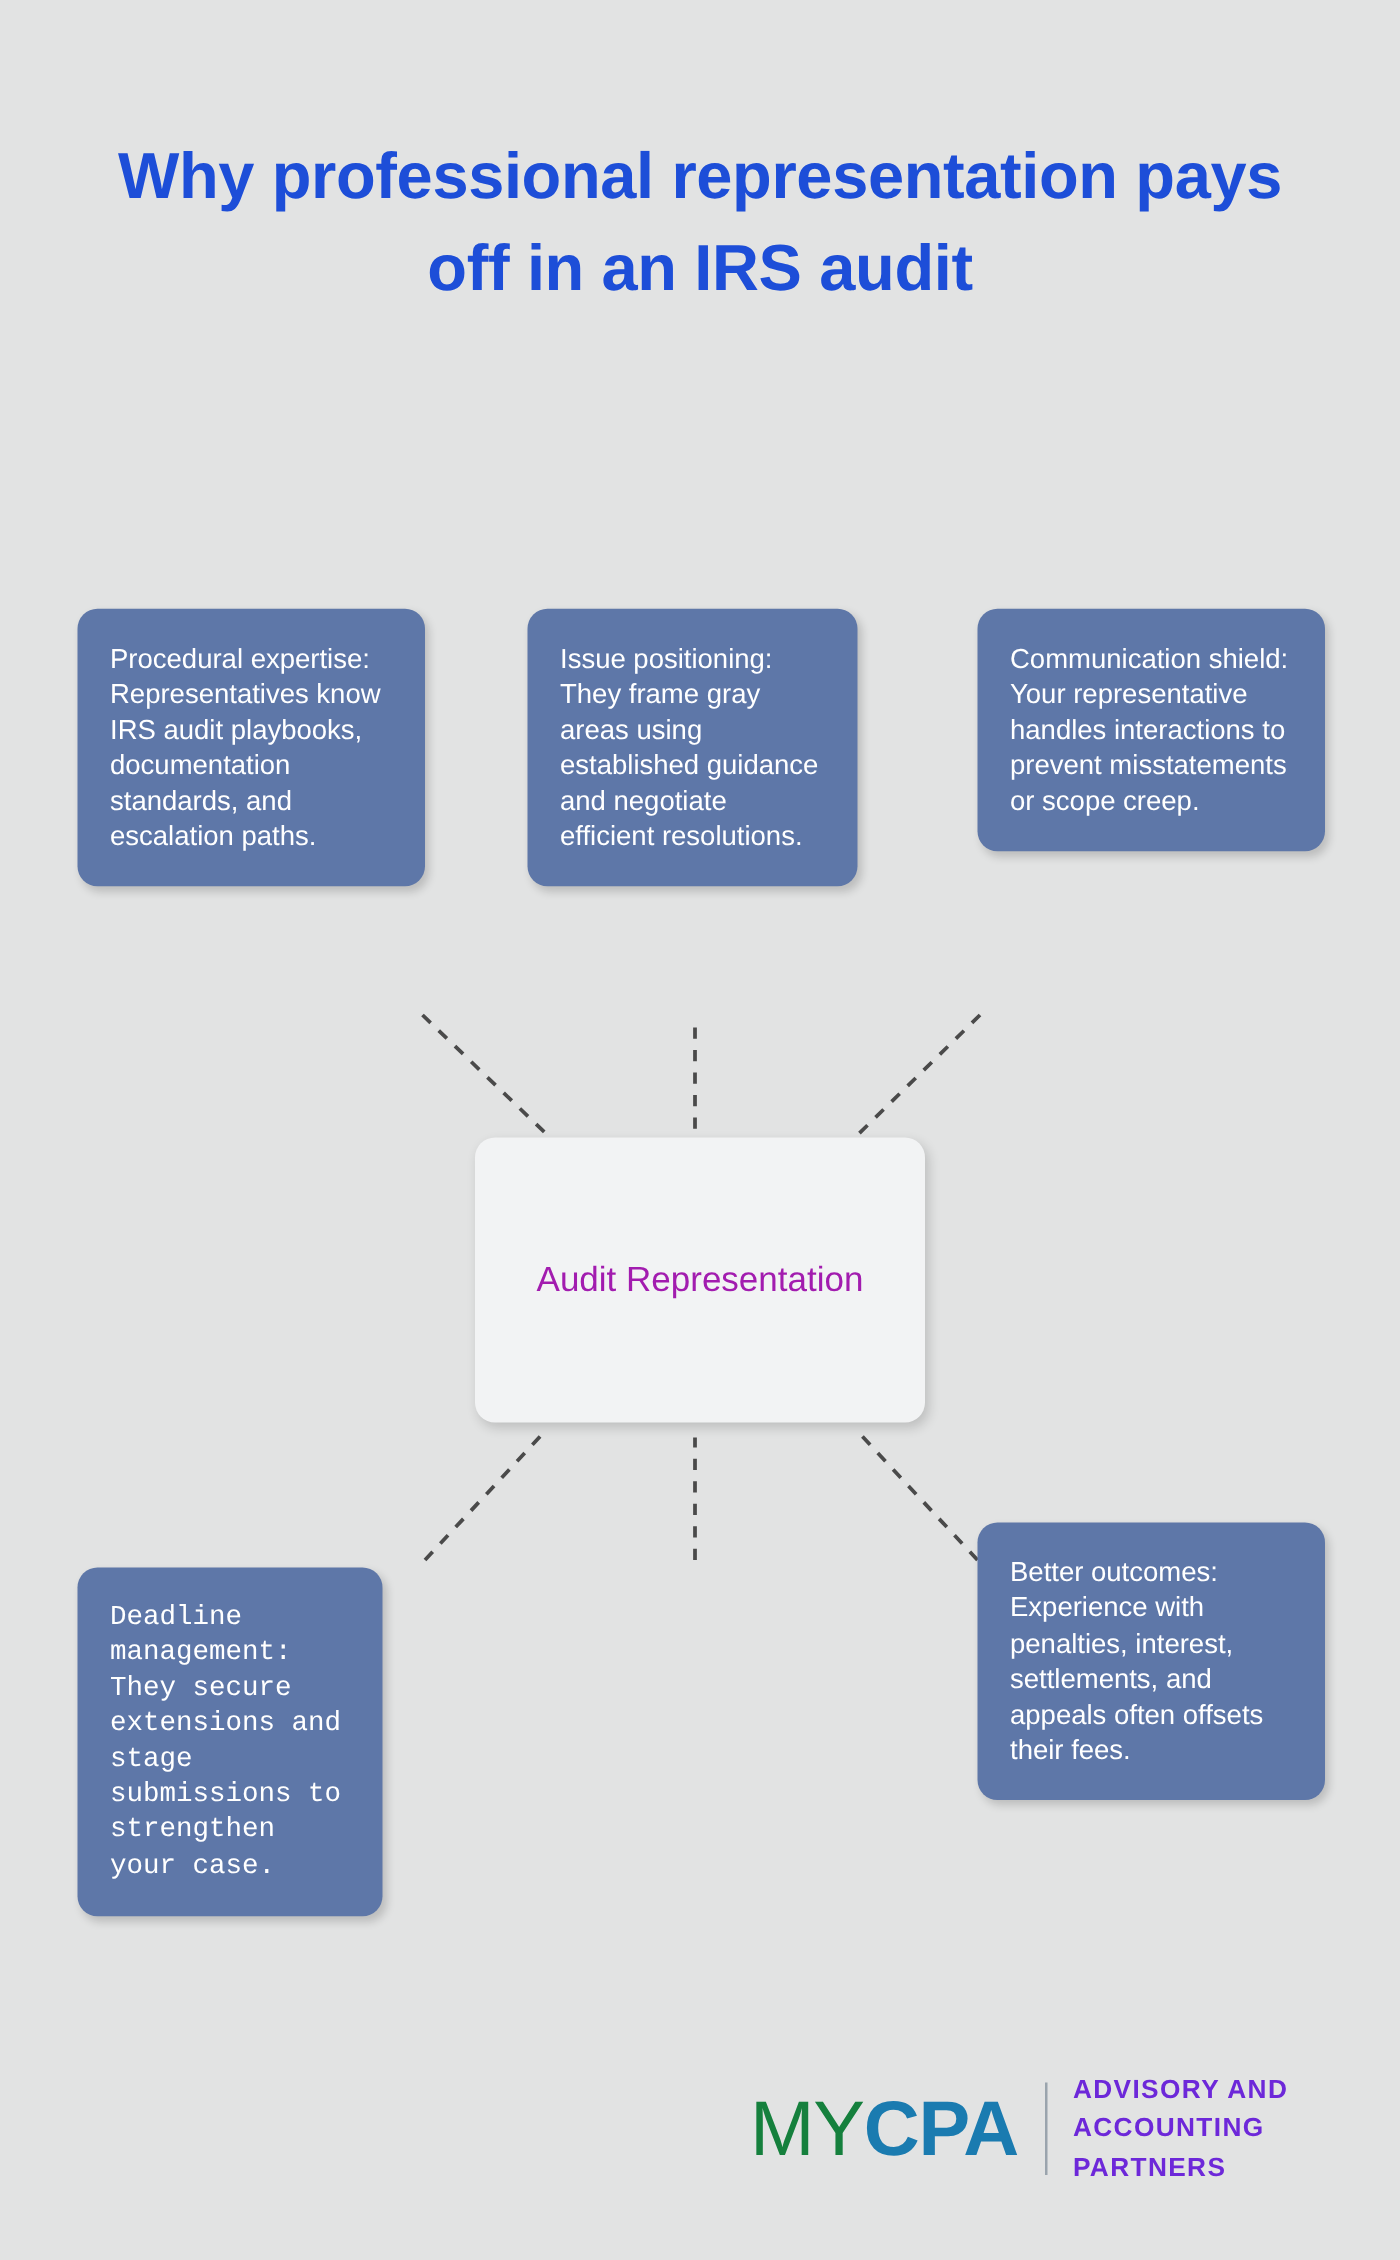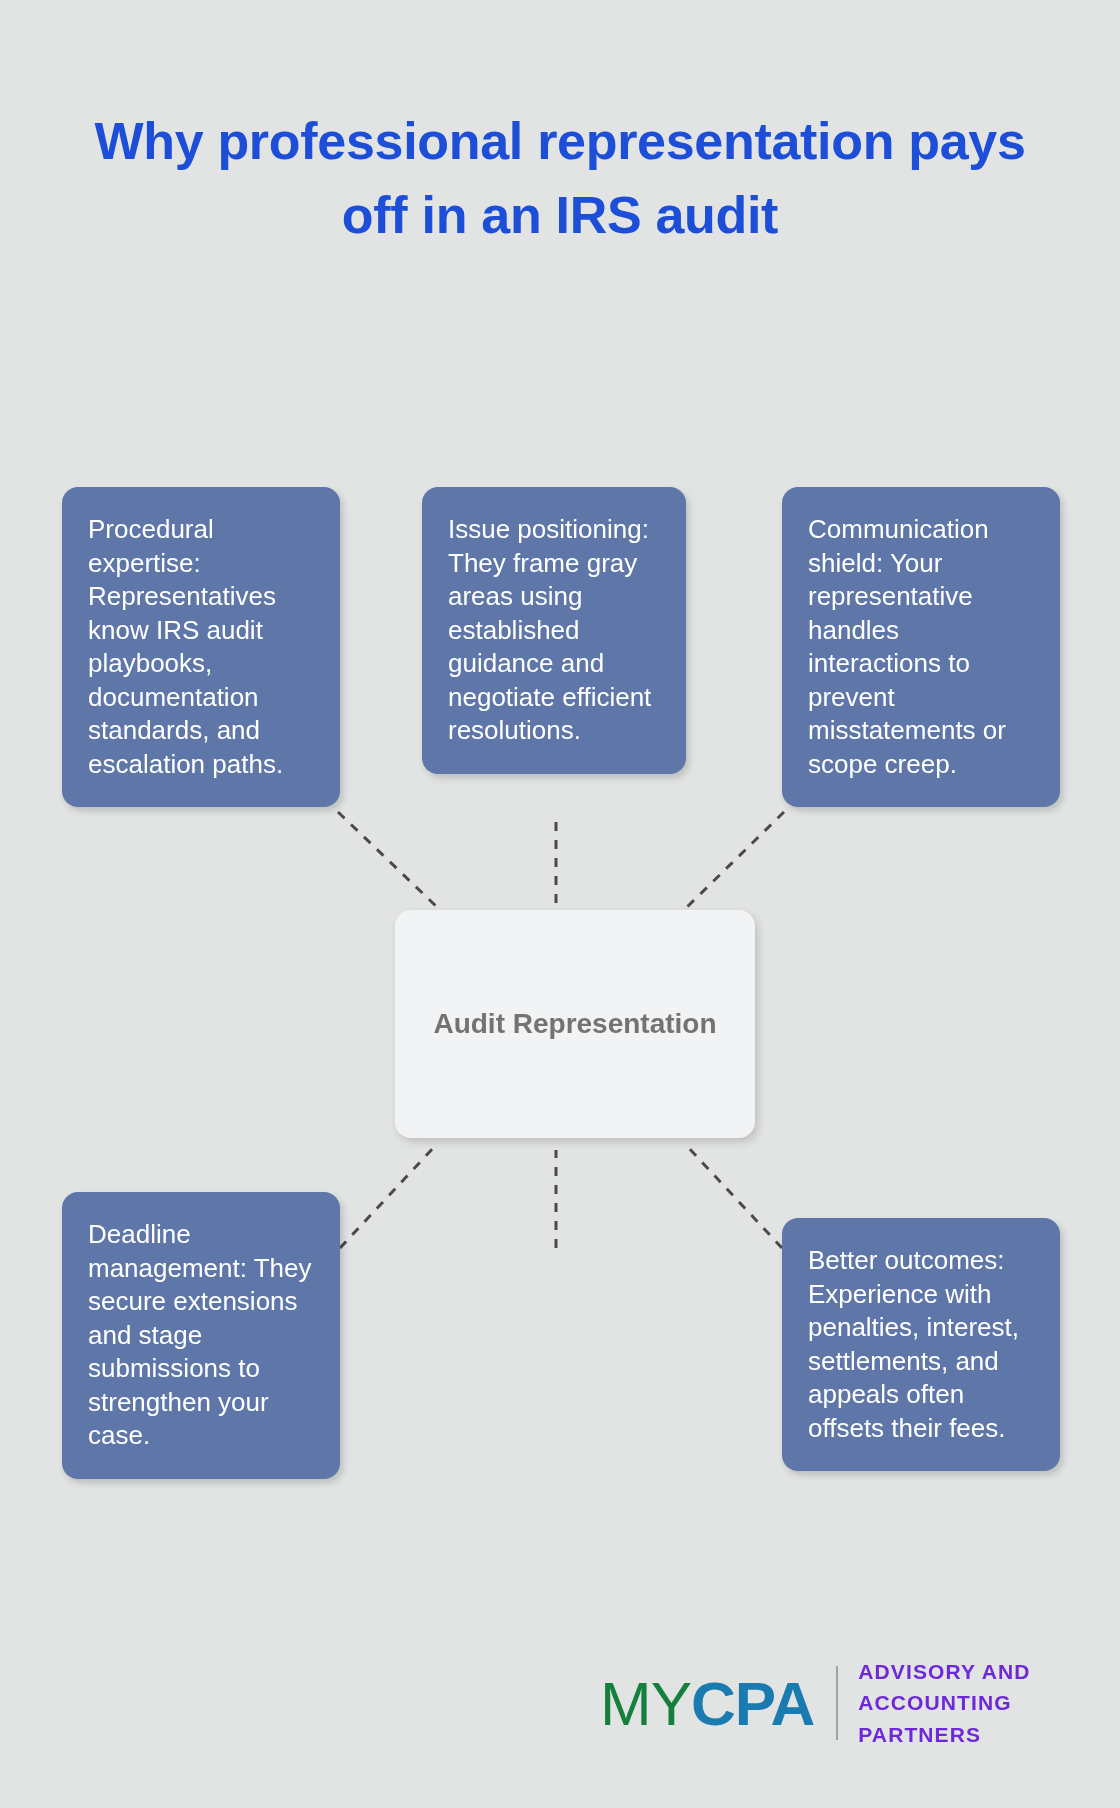--- a/index.html
+++ b/index.html
@@ -44,53 +44,52 @@
     height: 1808px;
   }
 
   
   .card {
     position: absolute;
     box-sizing: border-box;
     background: #5e77a8;
     border-radius: 16px;
     color: #ffffff;
-    font-size: 26px;
+    font-size: 22px;
     line-height: 1.29;
     padding: 26px 26px 26px 26px;
     box-shadow: 3px 4px 7px rgba(0,0,0,0.17);
   }
 
   .center-node {
     position: absolute;
     box-sizing: border-box;
     background: #f2f3f4;
     border-radius: 16px;
-    color: #737373;
+    color: #a21caf;
     font-size: 28px;
     line-height: 1.5;
-    font-weight: bold;
+    font-weight: normal;
     text-align: center;
     display: flex;
     align-items: center;
     justify-content: center;
     box-shadow: 3px 4px 9px rgba(0,0,0,0.16);
-    margin-left: 15px;
   }
 
   
   .card-top-left   { left: 62px;  top: 487px;  width: 278px; }
   .card-top-mid    { left: 422px; top: 487px;  width: 264px; }
   .card-top-right  { left: 782px; top: 487px;  width: 278px; }
 
   
   .center          { left: 380px; top: 910px;  width: 360px; height: 228px; }
 
   
-  .card-bot-left   { left: 62px;  top: 1192px; width: 278px; }
+  .card-bot-left   { left: 62px;  top: 1254px; width: 244px; font-family: Liberation Mono, monospace; }
   .card-bot-mid    { left: 422px; top: 1218px; width: 264px; }
   .card-bot-right  { left: 782px; top: 1218px; width: 278px; }
 
   
   .logo {
     position: absolute;
     left: 600px;
     top: 1655px;
     width: 460px;
     height: 96px;

